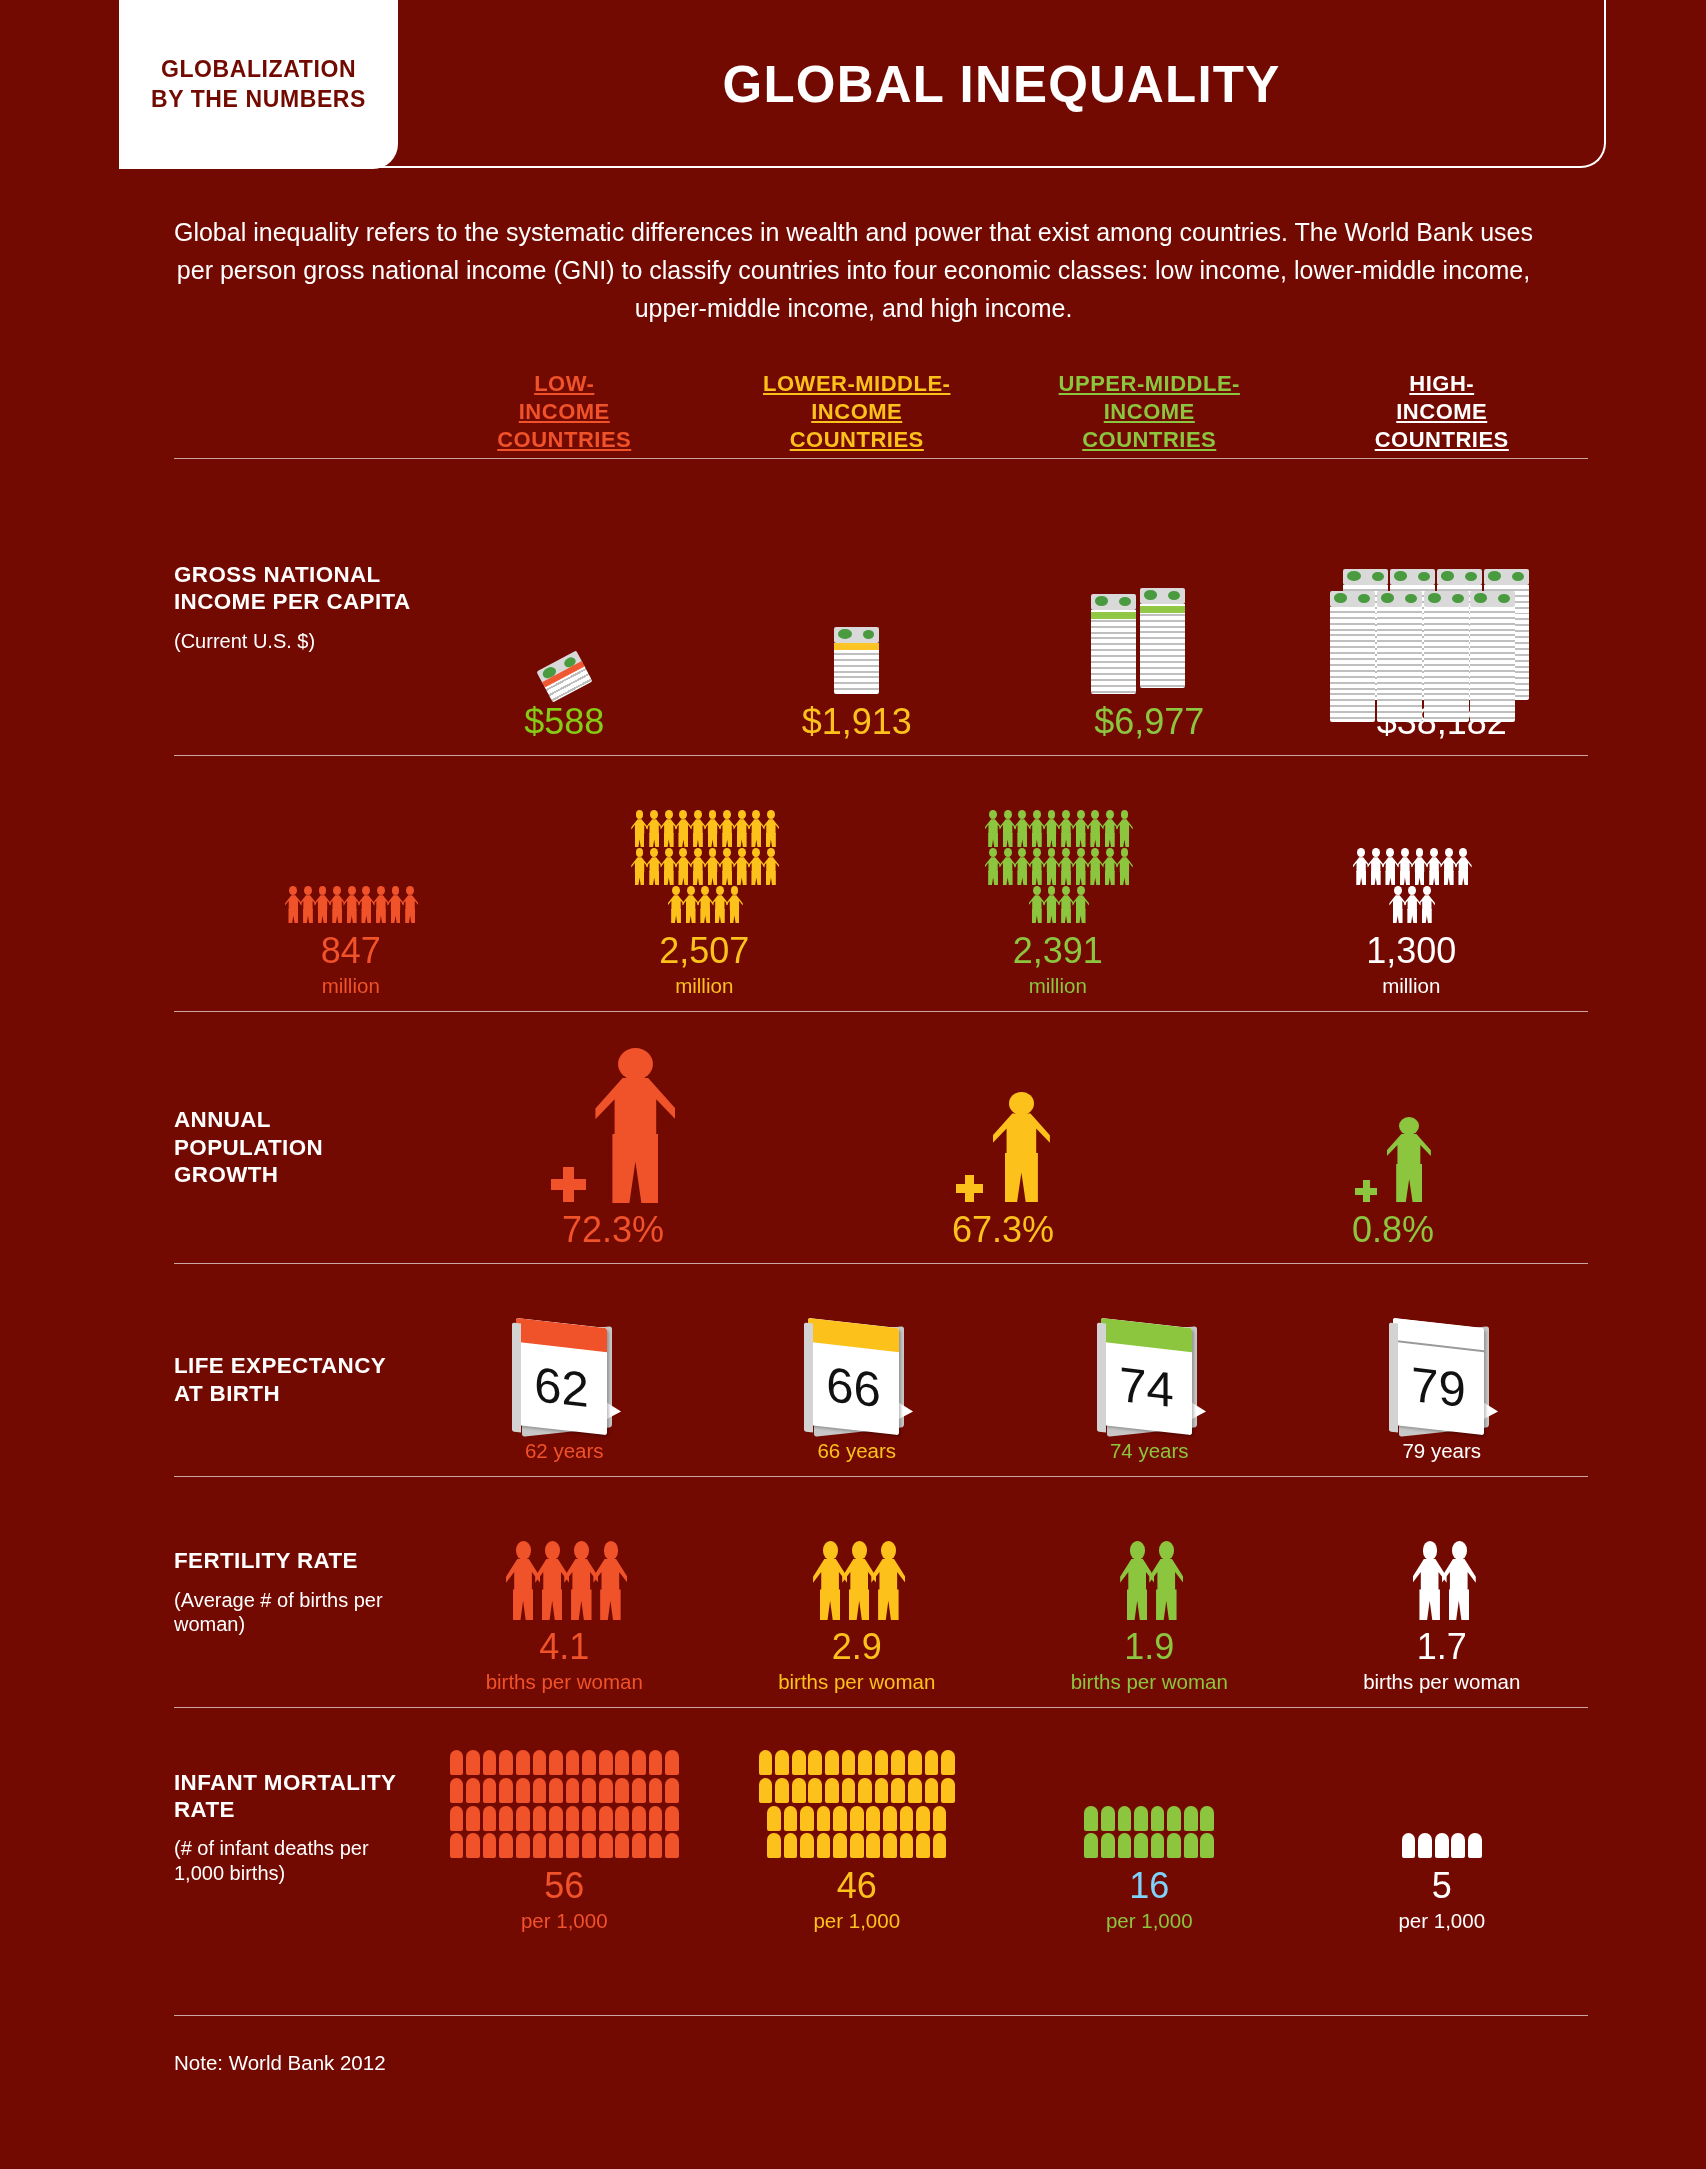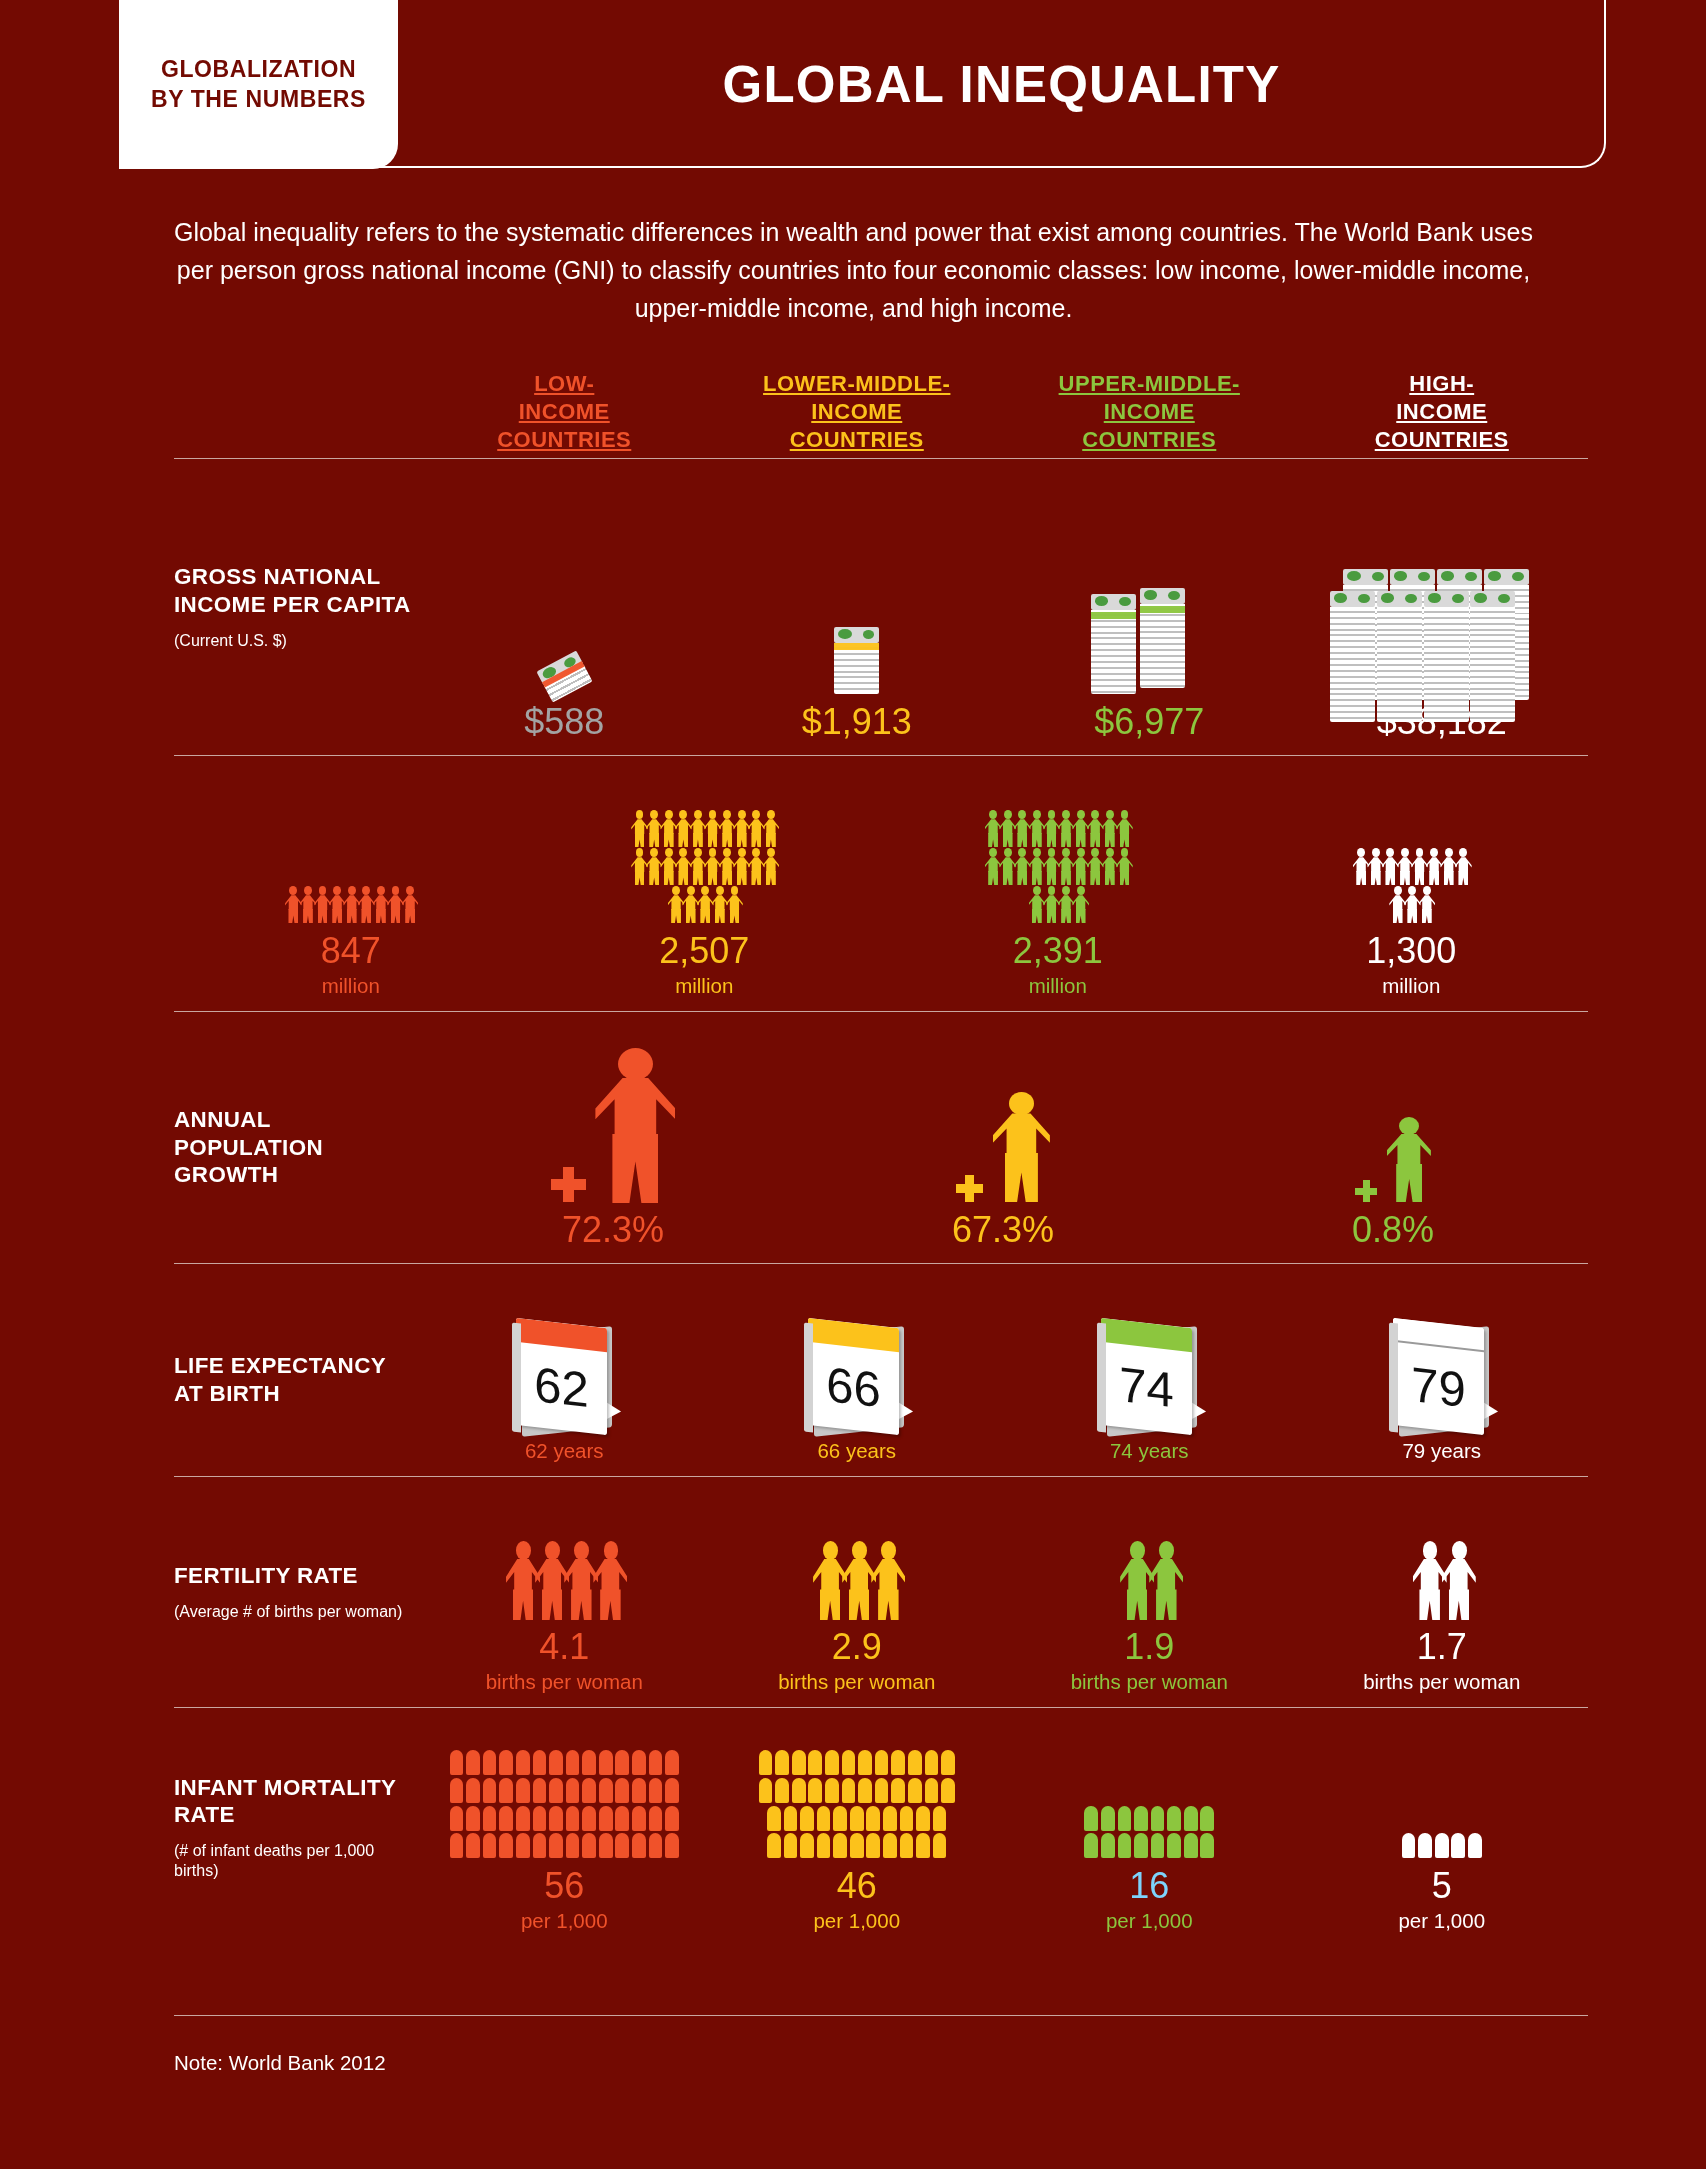--- a/index.html
+++ b/index.html
@@ -117,21 +117,21 @@
     flex-direction: column;
     justify-content: center;
   }
   .rowlabel .main {
     font-size: 22.4px;
     font-weight: bold;
     line-height: 1.22;
     letter-spacing: 0.4px;
   }
   .rowlabel .sub {
-    font-size: 16px;
+    font-size: 20px;
     line-height: 1.22;
     margin-top: 13px;
     font-weight: normal;
   }
   .cell {
     flex: 1;
     display: flex;
     flex-direction: column;
     align-items: center;
     justify-content: flex-end;
@@ -389,21 +389,21 @@
       <div class="cell">
         <div class="icons" id="gni0">
             <div class="money-group">
               <div class="bundle" style="position: relative; transform: rotate(-28deg);">
                 <div class="top"></div>
                 <div class="body" style="height:19.5px"></div>
                 <div class="band" style="background:#F0522A;top:11.7px"></div>
               </div>
             </div>
           </div>
-        <div class="val" style="color: #a3a3a3;">$588</div>
+        <div class="val" style="color: #84cc16;">$588</div>
       </div>
       <div class="cell">
         <div class="icons" id="gni1">
             <div class="money-group">
               <div class="bundle" style="position: relative;">
                 <div class="top"></div>
                 <div class="body" style="height:51px"></div>
                 <div class="band" style="background:#FCC21B;top:15.6px"></div>
               </div>
             </div>

